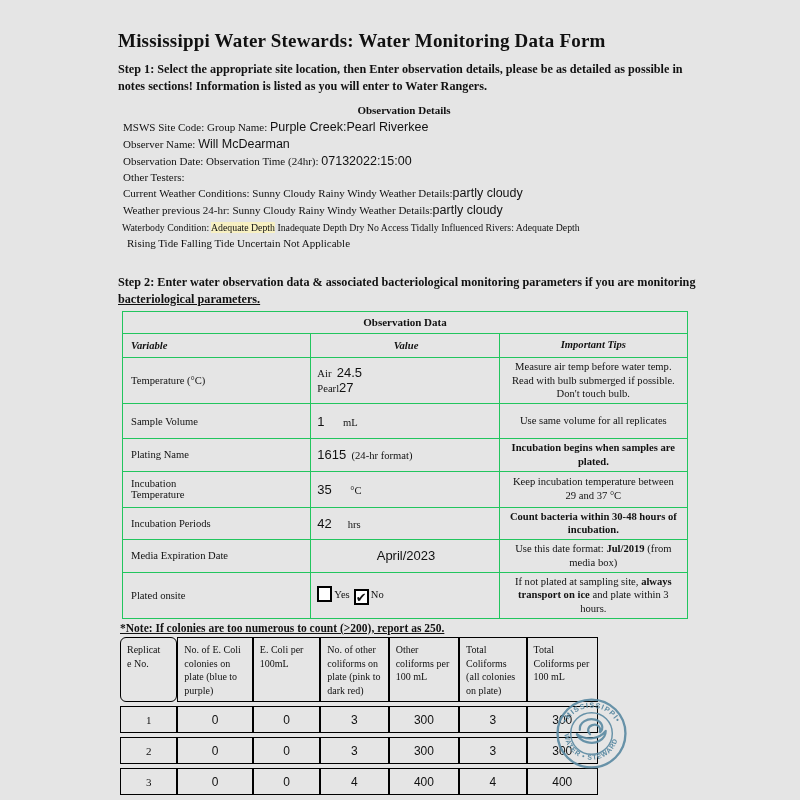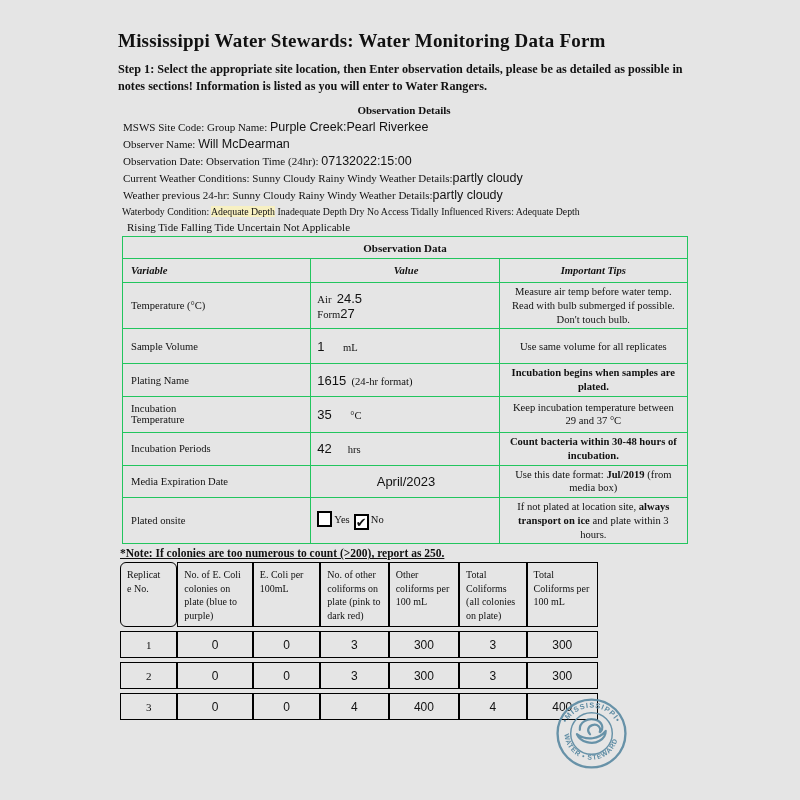--- a/index.html
+++ b/index.html
@@ -66,49 +66,56 @@
   </div>
   <div class="detail-line">
     <span class="lbl">Observer Name:</span>
     <span class="val">Will McDearman</span>
   </div>
   <div class="detail-line">
     <span class="lbl">Observation Date: Observation Time (24hr):</span>
     <span class="val">07132022:15:00</span>
   </div>
   <div class="detail-line">
+    <span class="lbl">Other Testers:</span>
+  </div>
+  <div class="detail-line">
     <span class="lbl">Current Weather Conditions: Sunny Cloudy Rainy Windy Weather Details:</span><span class="val">partly cloudy</span>
   </div>
   <div class="detail-line">
     <span class="lbl">Weather previous 24-hr: Sunny Cloudy Rainy Windy Weather Details:</span><span class="val">partly cloudy</span>
   </div>
   <div class="waterbody">
     <span>Waterbody Condition:</span>
     <span class="hl">Adequate Depth</span>
     <span>Inadequate Depth Dry No Access Tidally Influenced Rivers:</span>
     <span>Adequate Depth</span>
   </div>
   <div class="tide">Rising Tide Falling Tide Uncertain Not Applicable</div>
 
+  <div class="step-head step2">
+    <div>Step 2: Enter water observation data &amp; associated bacteriological monitoring parameters if you are  monitoring</div>
+    <div><span class="u">bacteriological parameters.</span></div>
+  </div>
 
   <table class="ot">
     <tbody>
         <tr>
       <td class="t-title" colspan="3">Observation Data</td>
     </tr>
     <tr class="hdr">
       <td class="c-var">Variable</td>
       <td class="c-val">Value</td>
       <td class="c-tip">Important Tips</td>
     </tr>
     <tr style="height:36px;">
       <td class="c-var">Temperature (°C)</td>
       <td class="c-val">
         <div><span>Air</span>&nbsp;&nbsp;<span class="bigval">24.5</span></div>
-        <div><span>Form</span><span class="bigval">27</span></div>
+        <div><span>Pearl</span><span class="bigval">27</span></div>
       </td>
       <td class="c-tip">Measure air temp before water temp. Read with bulb  submerged if possible. Don't touch bulb.</td>
     </tr>
     <tr style="height:35px;">
       <td class="c-var">Sample Volume</td>
       <td class="c-val">
         <span class="bigval">1</span>&nbsp;&nbsp;&nbsp;&nbsp;&nbsp;&nbsp;&nbsp;<span>mL</span>
       </td>
       <td class="c-tip">Use same volume for all replicates</td>
     </tr>
@@ -139,21 +146,21 @@
       <td class="c-val" style="text-align:center;">
         <span class="bigval">April/2023</span>
       </td>
       <td class="c-tip"><span>Use this date format: </span><b>Jul/2019</b><span> (from media box)</span></td>
     </tr>
     <tr style="height:38px;">
       <td class="c-var">Plated onsite</td>
       <td class="c-val">
         <span class="cb"></span><span>Yes</span><span class="cb cb-no"><span>✔</span></span><span>No</span>
       </td>
-      <td class="c-tip"><span>If not plated at location site, </span><b>always transport on  ice</b><span> and plate within 3 hours.</span></td>
+      <td class="c-tip"><span>If not plated at sampling site, </span><b>always transport on  ice</b><span> and plate within 3 hours.</span></td>
     </tr>
   </tbody>
     </table>
 
   <div class="note">*Note: If colonies are too numerous to count (&gt;200), report as 250.</div>
 
   <table class="rt">
     <colgroup>
       <col style="width:57px">
         <col style="width:75px">

